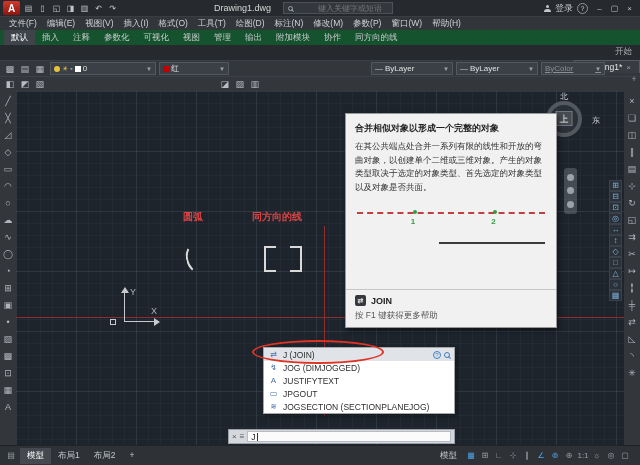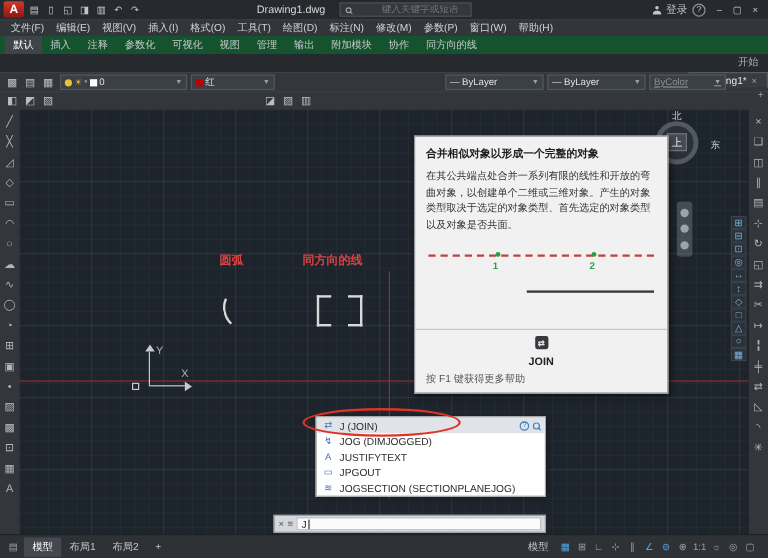--- a/index.html
+++ b/index.html
@@ -94,21 +94,21 @@
   .tooltip { position: absolute; left: 329px; top: 22px; width: 212px; height: 215px; background: #f1f1f1; border: 1px solid #989898; box-shadow: 2px 3px 5px rgba(0,0,0,0.45); z-index: 5; display: flex; flex-direction: column; padding: 8px 9px 5px; color: #333; }
   .tt-title { font-size: 9px; font-weight: bold; color: #1e1e1e; margin-bottom: 5px; }
   .tt-body { font-size: 8.5px; line-height: 1.6; color: #333; }
   .tt-diagram { position: relative; height: 26px; margin-top: 12px; }
   .tt-dash { position: absolute; left: 2px; right: 2px; top: 6px; border-top: 2px dashed #c04040; }
   .tt-dot { position: absolute; top: 4px; width: 4px; height: 4px; background: #2f9e44; border-radius: 50%; }
   .tt-m { position: absolute; top: 11px; font-size: 8px; color: #2f9e44; font-weight: bold; }
   .tt-result { height: 2px; background: #3c3c3c; width: 55%; margin: 10px 2px 0 auto; }
   .tt-spacer { flex: 1; }
   .tt-div { border-top: 1px solid #c6c6c6; margin: 4px -9px 5px; }
-  .tt-join { display: flex; align-items: center; gap: 5px; font-size: 9px; font-weight: bold; color: #222; flex-direction: column; }
+  .tt-join { display: flex; align-items: center; gap: 5px; font-size: 9px; font-weight: bold; color: #222; }
   .joinicon { width: 11px; height: 11px; background: #35393e; color: #e8e8e8; font-size: 7px; display: flex; align-items: center; justify-content: center; border-radius: 2px; }
   .tt-help { font-size: 8.5px; color: #555; margin-top: 4px; }
 
   
   .popup { position: absolute; left: 247px; top: 256px; width: 192px; background: #fff; border: 1px solid #a7a7a7; z-index: 6; box-shadow: 2px 2px 4px rgba(0,0,0,0.35); }
   .ac-row { display: flex; align-items: center; height: 13px; padding: 0 4px; gap: 4px; font-size: 8.5px; color: #2e2e2e; white-space: nowrap; }
   .ac-row.active { background: #e0e4e9; }
   .ac-ico { width: 11px; font-size: 8px; color: #4a6fae; text-align: center; flex: none; }
   .row-tools { display: none; margin-left: auto; align-items: center; gap: 3px; }
   .ac-row.active .row-tools { display: flex; }

